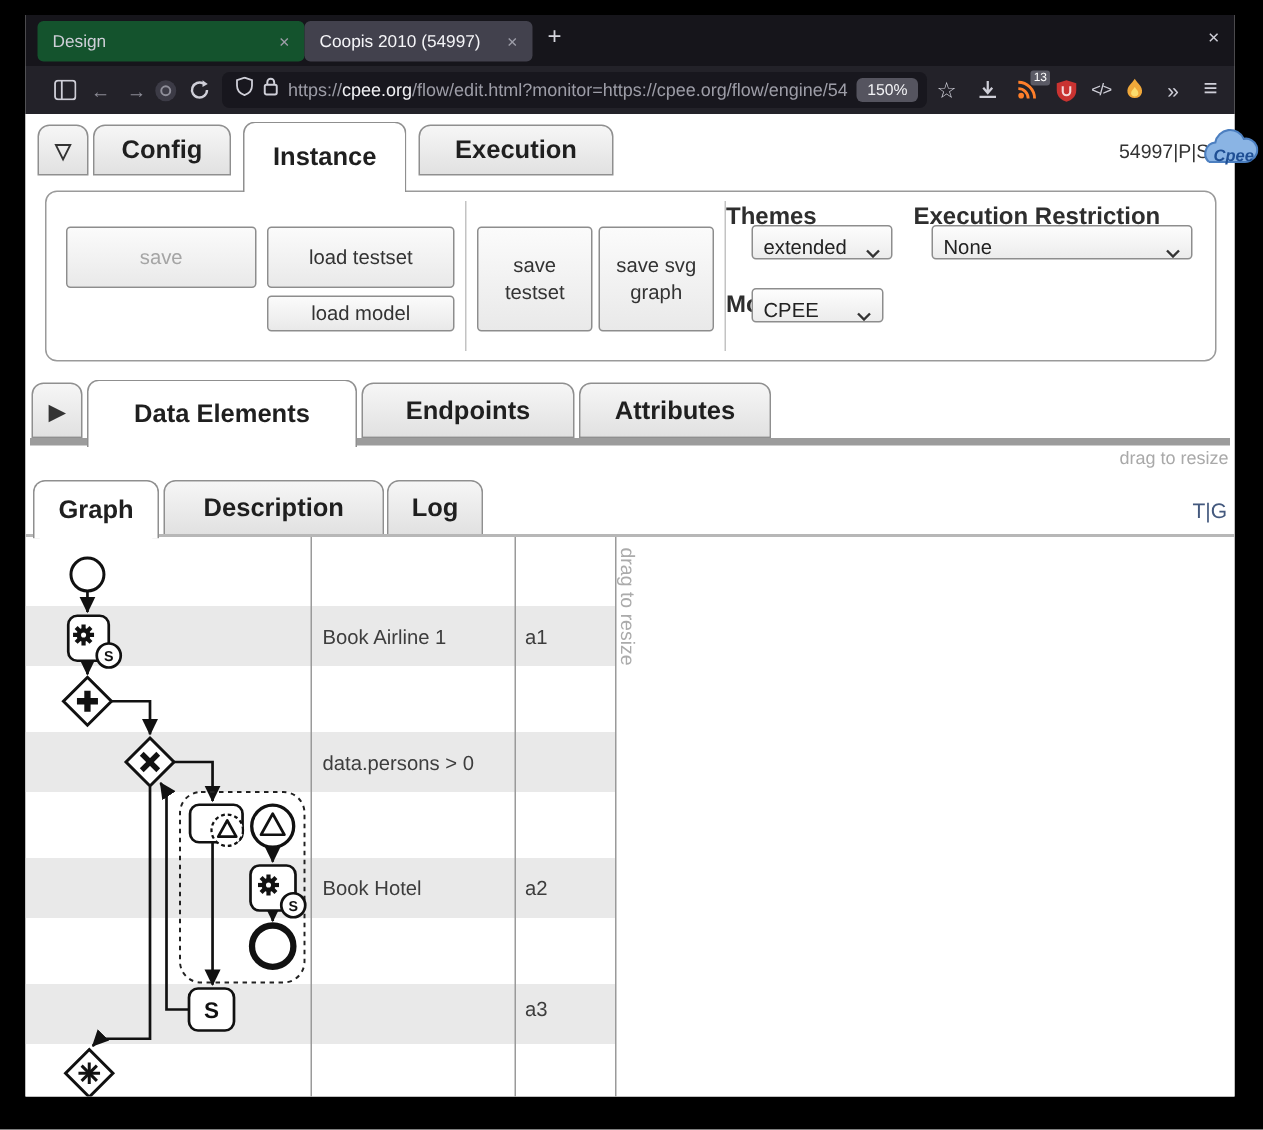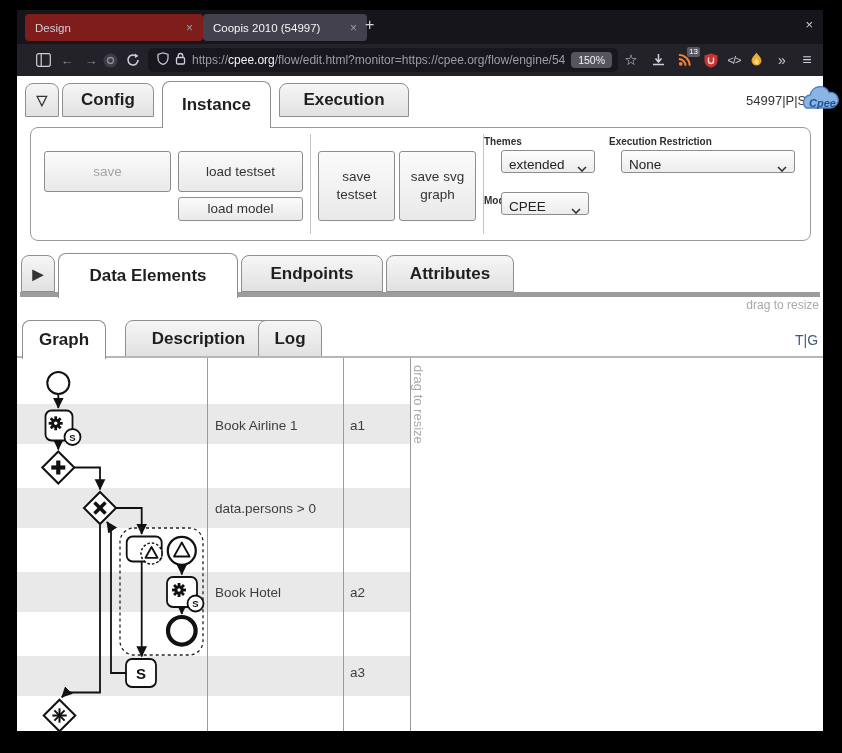--- a/index.html
+++ b/index.html
@@ -9,22 +9,22 @@
     font-family:"Liberation Sans", sans-serif;
   }
   .window { position:absolute; left:17px; top:10px; width:806px; height:721px; background:#fff; }
 
   
   .tabstrip { position:absolute; left:0; top:0; width:806px; height:34px; background:#16151b; }
   .fftab { position:absolute; top:4px; height:27px; border-radius:4px; display:flex; align-items:center;
            font-size:11.5px; color:#cfcfd8; padding:0 10px; cursor:default; }
   .fftab .ttl { flex:1; white-space:nowrap; overflow:hidden; }
   .fftab .x { margin-left:10px; color:#9d9da8; font-size:12px; }
-  .fftab.design { left:8px; width:178px; background:#7f1d1d; }
-  .fftab.current { left:186px; width:164px; background:#42414d; color:#f5f5f8; }
+  .fftab.design { left:8px; width:178px; background:#14532d; }
+  .fftab.current { left:186px; width:152px; background:#42414d; color:#f5f5f8; }
   .newtab { position:absolute; left:348px; top:6px; color:#d5d5dd; font-size:16px; }
   .winclose { position:absolute; right:10px; top:7px; color:#cfcfd8; font-size:13px; }
 
   .navbar { position:absolute; left:0; top:34px; width:806px; height:32px; background:#232229; }
   .nicon { position:absolute; top:8px; width:16px; height:16px; color:#cfcfd8; font-size:13px;
            display:flex; align-items:center; justify-content:center; }
   .urlfield { position:absolute; left:131px; top:4px; width:470px; height:24px; background:#18171e;
               border-radius:5px; display:flex; align-items:center; padding:0 6px 0 9px; gap:6px; }
   .urltext { font-size:12px; color:#9d9da7; white-space:nowrap; overflow:hidden; }
   .urltext b { color:#f2f2f5; font-weight:normal; }
@@ -46,21 +46,21 @@
   .logo { position:absolute; left:784px; top:6px; }
 
   .toolbox { position:absolute; left:13px; top:51px; width:781px; height:114px;
              border:1.5px solid #9a9a9a; border-radius:8px; background:#fff; z-index:2; }
   .btn { position:absolute; border:1px solid #8d8d8d; border-radius:3px;
          background:linear-gradient(#fbfbfb,#e9e9e9); font-size:13.5px; color:#333;
          display:flex; align-items:center; justify-content:center; text-align:center; line-height:1.3;
          font-family:"Liberation Sans", sans-serif;margin-top:16px; }
   .btn.disabled { color:#a5a5a5; }
   .vdiv { position:absolute; width:1px; background:#c3c3c3; top:6px; height:100px; }
-  .lbl { position:absolute; font-size:10px; font-weight:bold; color:#2e2e2e; }
+  .lbl { position:absolute; font-size:16px; font-weight:bold; color:#2e2e2e; }
   .sel { position:absolute; border:1px solid #8d8d8d; border-radius:3px;
          background:linear-gradient(#fdfdfd,#ececec); font-size:13.5px; color:#222;
          display:flex; align-items:flex-end; justify-content:space-between; padding:0 7px; }
   .chev { width:10px; height:6px; flex:none; margin-left:8px; }
 
   .dragbar { position:absolute; left:3px; top:216px; width:800px; height:5px; background:#9c9c9c; z-index:1; }
   .draghint { position:absolute; right:4px; top:222px; font-size:12px; color:#a9a9a9; }
   .tabline3 { position:absolute; left:0; top:280px; width:806px; height:1.5px; background:#b7b7b7; z-index:1; }
   .tg { position:absolute; left:778px; top:256px; font-size:14px; color:#44597e; }
 
@@ -222,21 +222,21 @@
       </div>
     <div class="uitab" style="left:224px; top:179px; width:142px; height:37px;">
         <span>Endpoints</span>
       </div>
     <div class="dragbar"></div>
     <div class="draghint">drag to resize</div>
 
     <div class="uitab on" style="left:5px; top:244px; width:84px; height:39px;">
         <span>Graph</span>
       </div>
-    <div class="uitab" style="left:108px; top:244px; width:147px; height:37px;">
+    <div class="uitab" style="left:92px; top:244px; width:147px; height:37px;">
         <span>Description</span>
       </div>
     <div class="uitab" style="left:241px; top:244px; width:64px; height:37px;">
         <span>Log</span>
       </div>
     <div class="tabline3"></div>
     <div class="tg">T|G</div>
 
     <div class="graphpanel">
       <svg width="806" height="374" viewBox="0 0 806 374">

